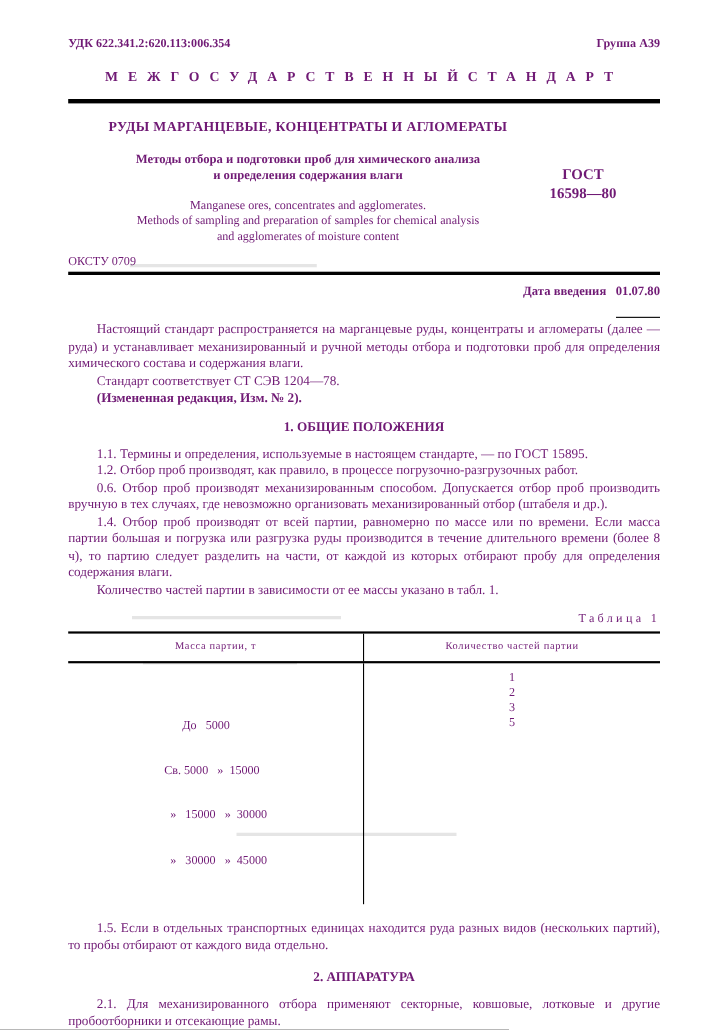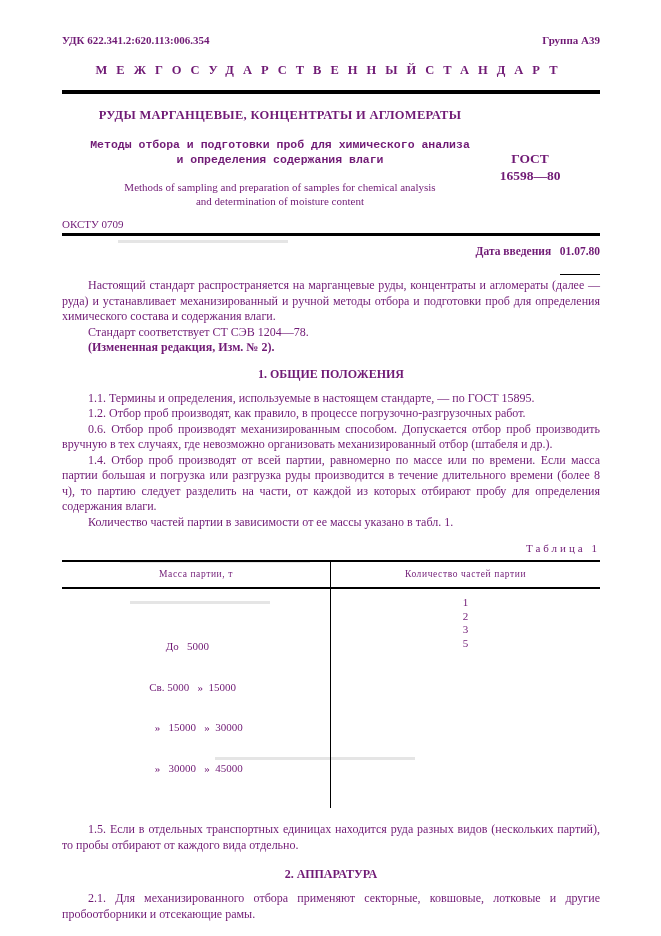--- a/index.html
+++ b/index.html
@@ -17,21 +17,21 @@
   .udk-row { display:flex; justify-content:space-between; font-size:11px; font-weight:bold; margin-bottom:17px; }
   .std-row { display:flex; justify-content:center; font-size:12.5px; font-weight:bold; margin-bottom:12px; }
   .std-row .w1 { letter-spacing:9px; }
   .std-row .w2 { letter-spacing:9px; }
   .rule-thick { height:4px; background:#000; margin-bottom:14px; }
   .rule-med { height:3px; background:#000; }
   
   .title-block { position:relative; margin-bottom:6px; }
   .title-left { width:400px; margin-left:18px; text-align:center; }
   .doc-title { font-size:12.5px; font-weight:bold; letter-spacing:0.3px; margin-bottom:15px; }
-  .doc-subtitle { font-size:11.5px; font-weight:bold; line-height:14.5px; margin-bottom:13px;font-family:Liberation Mono, monospace; }
+  .doc-subtitle { font-size:11.5px; font-weight:bold; line-height:14.5px; margin-bottom:13px; }
   .doc-english { font-size:11px; line-height:14px; margin-bottom:10px; }
   .gost-box { position:absolute; right:0; top:42px; width:140px; text-align:center; font-size:13.5px; font-weight:bold; line-height:17px; }
   .okstu { font-size:11px; margin-bottom:3px; }
   .date-row { text-align:right; font-size:11.5px; font-weight:bold; margin-top:9px; margin-bottom:21px; }
   .date-val { border-bottom:1.5px solid #000; padding-bottom:17px; }
   
   .para { font-size:12px; line-height:15.5px; text-align:justify; text-indent:26px; }
   .bold { font-weight:bold; }
   .sec-heading { text-align:center; font-size:12px; font-weight:bold; margin:11px 0 9px 0; }
   
@@ -65,22 +65,23 @@
   <div class="rule-thick"></div>
 
   <div class="title-block">
     <div class="title-left">
       <div class="doc-title">РУДЫ МАРГАНЦЕВЫЕ, КОНЦЕНТРАТЫ И АГЛОМЕРАТЫ</div>
       <div class="doc-subtitle">
         <div>Методы отбора и подготовки проб для химического анализа</div>
         <div>и определения содержания влаги</div>
       </div>
       <div class="doc-english">
+        <div>Manganese ores, concentrates and agglomerates.</div>
         <div>Methods of sampling and preparation of samples for chemical analysis</div>
-        <div>and determination of moisture content</div>
+        <div>and agglomerates of moisture content</div>
       </div>
     </div>
     <div class="gost-box">
       <div>ГОСТ</div>
       <div>16598—80</div>
     </div>
   </div>
 
   <div class="okstu">ОКСТУ 0709</div>
 

